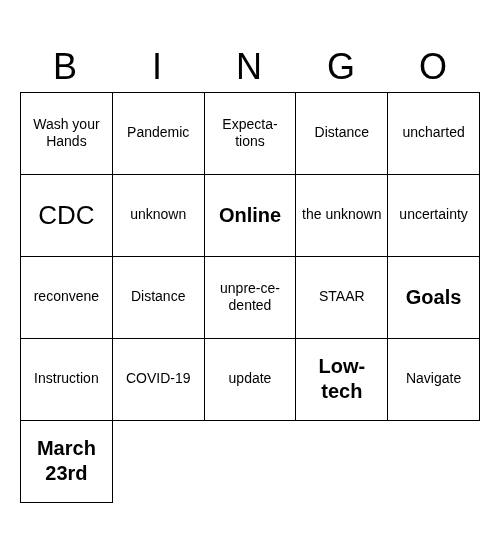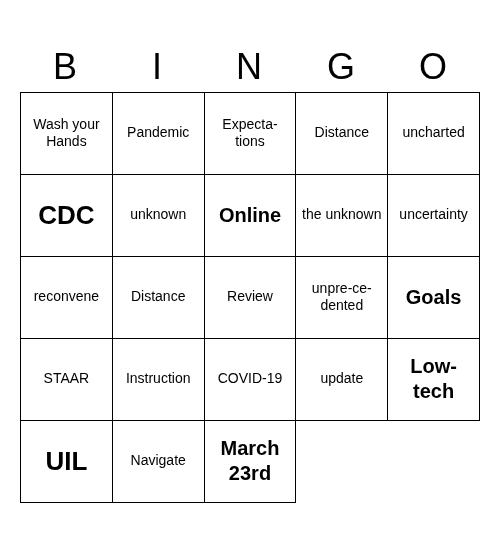--- a/index.html
+++ b/index.html
@@ -53,21 +53,21 @@
       padding: 4px 3px;
       min-height: 82px;
       font-size: 14px;
       line-height: 1.25;
       word-break: break-word;
       hyphens: manual;
     }
 
     .bingo-cell.large-text {
       font-size: 26px;
-      font-weight: bold;
+      font-weight: normal;
     }
 
     .bingo-cell.medium-text {
       font-size: 20px;
       font-weight: bold;
     }
   </style>
 </head>
 <body>
 
@@ -85,25 +85,23 @@
       <div class="bingo-cell">Expecta-tions</div>
       <div class="bingo-cell">Distance</div>
       <div class="bingo-cell">uncharted</div>
       <div class="bingo-cell large-text">CDC</div>
       <div class="bingo-cell">unknown</div>
       <div class="bingo-cell medium-text">Online</div>
       <div class="bingo-cell">the unknown</div>
       <div class="bingo-cell">uncertainty</div>
       <div class="bingo-cell">reconvene</div>
       <div class="bingo-cell">Distance</div>
-      <div class="bingo-cell">Review</div>
       <div class="bingo-cell">unpre-ce-dented</div>
+      <div class="bingo-cell">STAAR</div>
       <div class="bingo-cell medium-text">Goals</div>
-      <div class="bingo-cell">STAAR</div>
       <div class="bingo-cell">Instruction</div>
       <div class="bingo-cell">COVID-19</div>
       <div class="bingo-cell">update</div>
       <div class="bingo-cell medium-text">Low-tech</div>
-      <div class="bingo-cell large-text">UIL</div>
       <div class="bingo-cell">Navigate</div>
       <div class="bingo-cell medium-text">March 23rd</div>
     </div>
 </div>
 
 </body></html>

